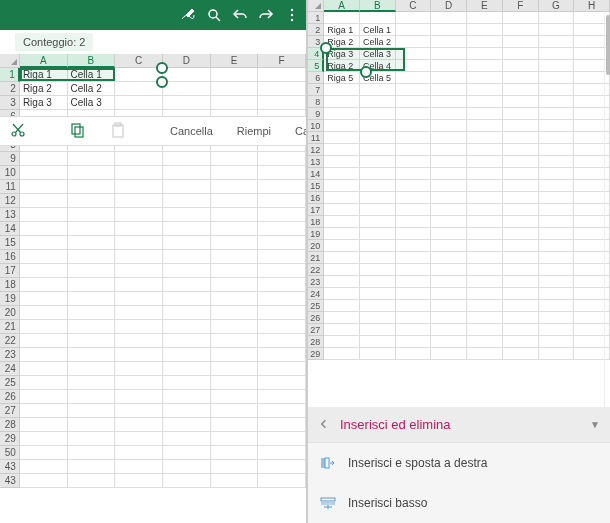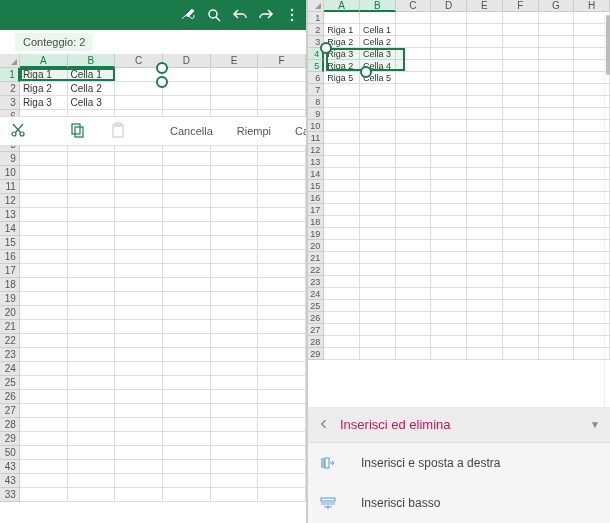--- a/index.html
+++ b/index.html
@@ -53,21 +53,21 @@
 
 
 .circ { width:12px; height:12px; border-radius:50%; background:#fff; border:2px solid #1a7a4a; position:absolute; }
 
 
 .bottom-panel { position:absolute; bottom:0; left:0; right:0; background:#f5f5f5; }
 .panel-header { display:flex; align-items:center; height:36px; padding:0 10px; border-bottom:1px solid #e0e0e0; background:#ececec; }
 .panel-header .chev-left { color:#888; font-size:14px; cursor:pointer; padding-right:10px; }
 .panel-title { flex:1; font-size:13px; color:#be185d; font-weight:400; }
 .panel-header .chev-down { color:#888; font-size:10px; cursor:pointer; }
-.panel-item { display:flex; align-items:center; height:40px; padding:0 12px; font-size:12px; color:#444; cursor:pointer; gap:25px; }
+.panel-item { display:flex; align-items:center; height:40px; padding:0 12px; font-size:12px; color:#444; cursor:pointer; gap:12px; }
 .panel-item svg { width:16px; height:16px; flex-shrink:0; }
 
 .scrollbar-v { position:absolute; right:0; top:14px; bottom:0; width:6px; border-left:1px solid #eee; }
 .scrollbar-v .thumb { width:4px; margin:1px auto; height:60px; background:#bbb; border-radius:2px; }
 </style>
 </head>
 <body>
 
 <div class="pane left">
   <div class="topbar">
@@ -389,29 +389,20 @@
       </div>
       <div class="row">
         <div class="hdr rowhdr">43</div>
         <div class="cell"></div>
         <div class="cell"></div>
         <div class="cell"></div>
         <div class="cell"></div>
         <div class="cell"></div>
         <div class="cell"></div>
       </div>
-      <div class="row">
-        <div class="hdr rowhdr">33</div>
-        <div class="cell"></div>
-        <div class="cell"></div>
-        <div class="cell"></div>
-        <div class="cell"></div>
-        <div class="cell"></div>
-        <div class="cell"></div>
-      </div>
       <div class="selbox" style="left: 20px; top: 14px; width: 95px; height: 13px;"></div>
       <div class="sel-handle" style="left: 156px; top: 8px;"></div>
       <div class="sel-handle" style="left: 156px; top: 22px;"></div>
     </div>
 
   <div class="ctx-toolbar">
     <span class="ctx-icon">
       <svg viewBox="0 0 16 16" fill="none" stroke="#1a7a4a" stroke-width="1.2">
           <circle cx="4" cy="12" r="2"></circle>
           <circle cx="12" cy="12" r="2"></circle>

